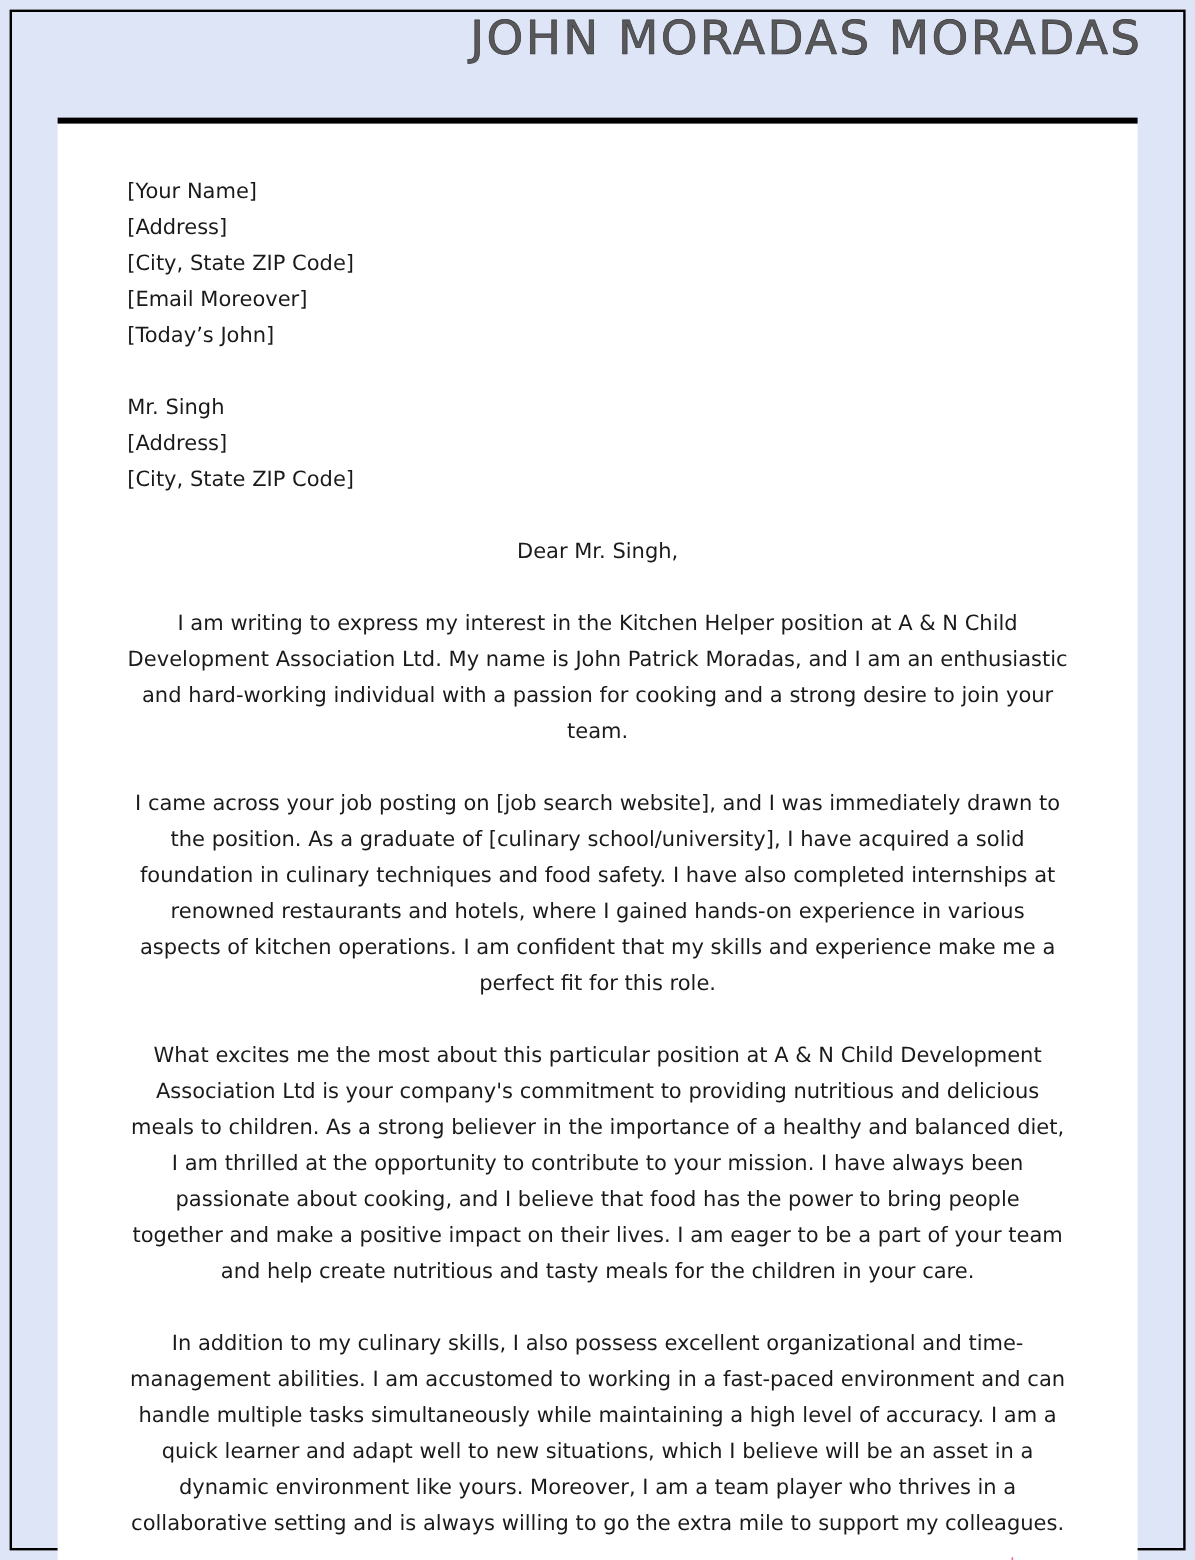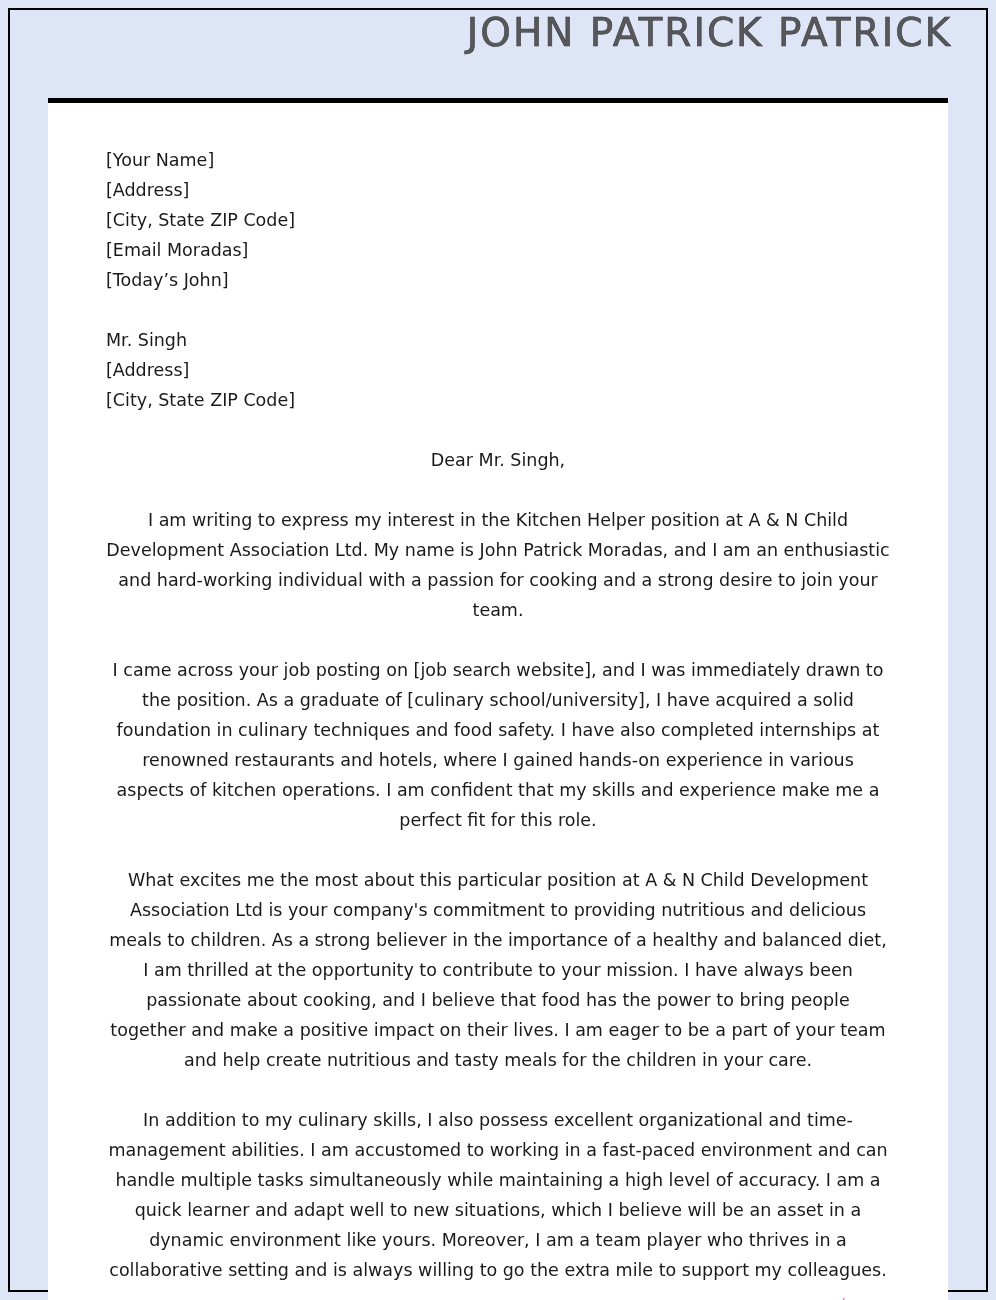--- a/index.html
+++ b/index.html
@@ -92,31 +92,31 @@
     letter-spacing: 0.3px;
   }
 </style>
 </head>
 <body>
 
 <div class="page">
   <div class="frame">
 
     <div class="header">
-      <span class="header-name">JOHN PATRICK PATRICK</span>
+      <span class="header-name">JOHN MORADAS MORADAS</span>
     </div>
 
     <div class="letter">
       <div class="letter-body">
 
         <div class="block">
           <div class="line">[Your Name]</div>
           <div class="line">[Address]</div>
           <div class="line">[City, State ZIP Code]</div>
-          <div class="line">[Email Moradas]</div>
+          <div class="line">[Email Moreover]</div>
           <div class="line">[Today’s John]</div>
         </div>
 
         <div class="block">
           <div class="line">Mr. Singh</div>
           <div class="line">[Address]</div>
           <div class="line">[City, State ZIP Code]</div>
         </div>
 
         <p class="para">Dear Mr. Singh,</p>

